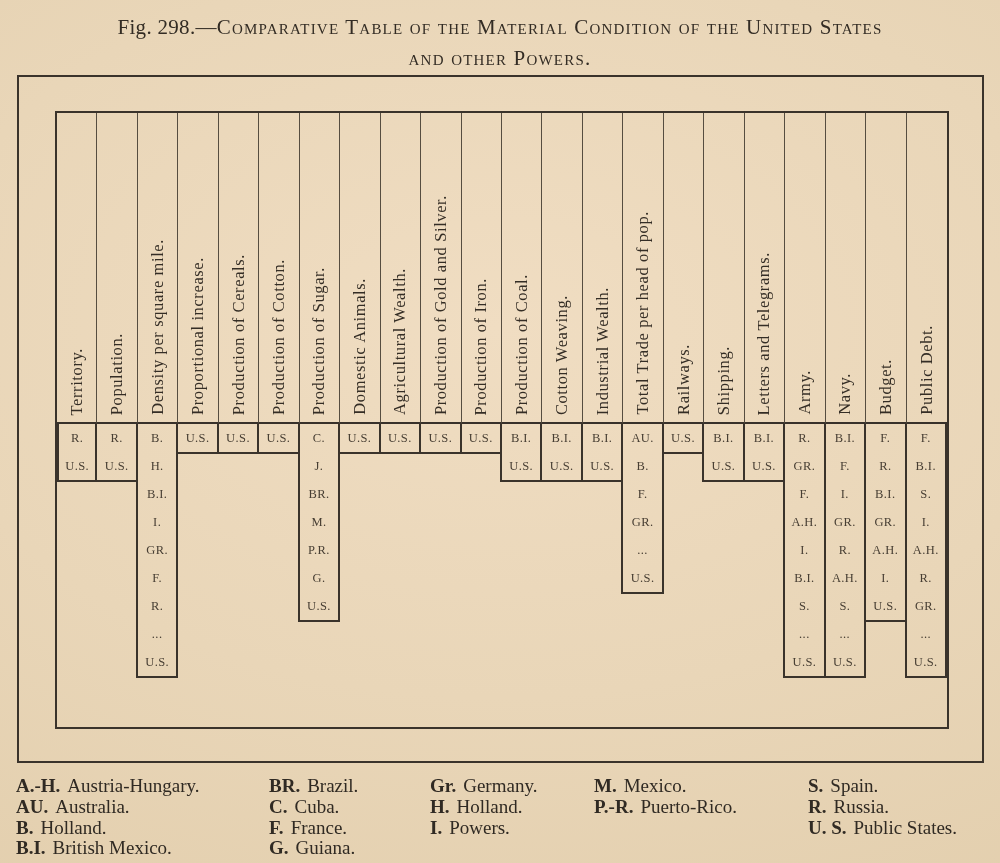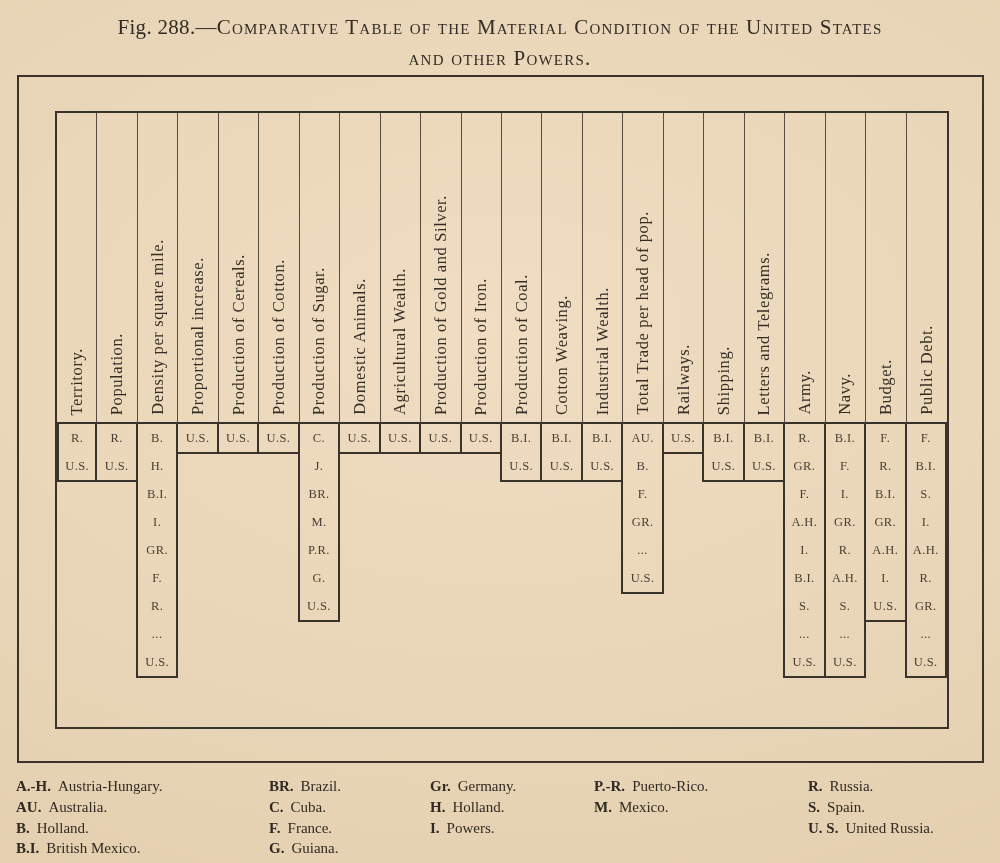--- a/index.html
+++ b/index.html
@@ -24,32 +24,32 @@
   .vlabel { writing-mode:vertical-rl; transform:rotate(180deg); white-space:nowrap;
             font-size:16.5px; letter-spacing:.6px; color:#342d25; }
   .body { flex:1; position:relative; }
   .box { width:calc(100% + 2px); margin-left:-2px;
          border:2px solid #3a332b; border-top:none; }
   .col:first-child .box { width:100%; margin-left:0; }
   .e { height:28px; line-height:28px; text-align:center; overflow:hidden;
        font-size:12.5px; letter-spacing:.4px; color:#473e33; }
   .d1{height:30px} .d2{height:58px} .d6{height:170px} .d7{height:198px} .d9{height:254px}
   .legend { position:absolute; left:16px; top:776px; width:976px; display:flex;
-            font-size:15px; line-height:20.8px; color:#302a23; }
+            font-size:19px; line-height:20.8px; color:#302a23; }
   .g1{width:253px} .g2{width:161px} .g3{width:164px} .g4{width:214px} .g5{flex:1}
   .li { white-space:nowrap; }
   .ab { font-weight:bold; margin-right:7px; }
 </style>
 </head>
 <body>
 
 <div class="page">
 
   <div class="title">
-    <div><span>Fig. 288.—</span><span class="sc">Comparative Table of the Material Condition of the United States</span></div>
+    <div><span>Fig. 298.—</span><span class="sc">Comparative Table of the Material Condition of the United States</span></div>
     <div class="sc">and other Powers.</div>
   </div>
 
   <div class="frame">
     <div class="itable">
 
       <div class="col">
         <div class="head">
             <span class="vlabel">Territory.</span>
           </div>
@@ -362,23 +362,23 @@
       <div class="li"><span class="ab">C.</span><span>Cuba.</span></div>
       <div class="li"><span class="ab">F.</span><span>France.</span></div>
       <div class="li"><span class="ab">G.</span><span>Guiana.</span></div>
     </div>
     <div class="g3">
       <div class="li"><span class="ab">Gr.</span><span>Germany.</span></div>
       <div class="li"><span class="ab">H.</span><span>Holland.</span></div>
       <div class="li"><span class="ab">I.</span><span>Powers.</span></div>
     </div>
     <div class="g4">
+      <div class="li"><span class="ab">M.</span><span>Mexico.</span></div>
       <div class="li"><span class="ab">P.-R.</span><span>Puerto-Rico.</span></div>
-      <div class="li"><span class="ab">M.</span><span>Mexico.</span></div>
     </div>
     <div class="g5">
+      <div class="li"><span class="ab">S.</span><span>Spain.</span></div>
       <div class="li"><span class="ab">R.</span><span>Russia.</span></div>
-      <div class="li"><span class="ab">S.</span><span>Spain.</span></div>
-      <div class="li"><span class="ab">U. S.</span><span>United Russia.</span></div>
+      <div class="li"><span class="ab">U. S.</span><span>Public States.</span></div>
     </div>
   </div>
 
 </div>
 
 </body></html>

